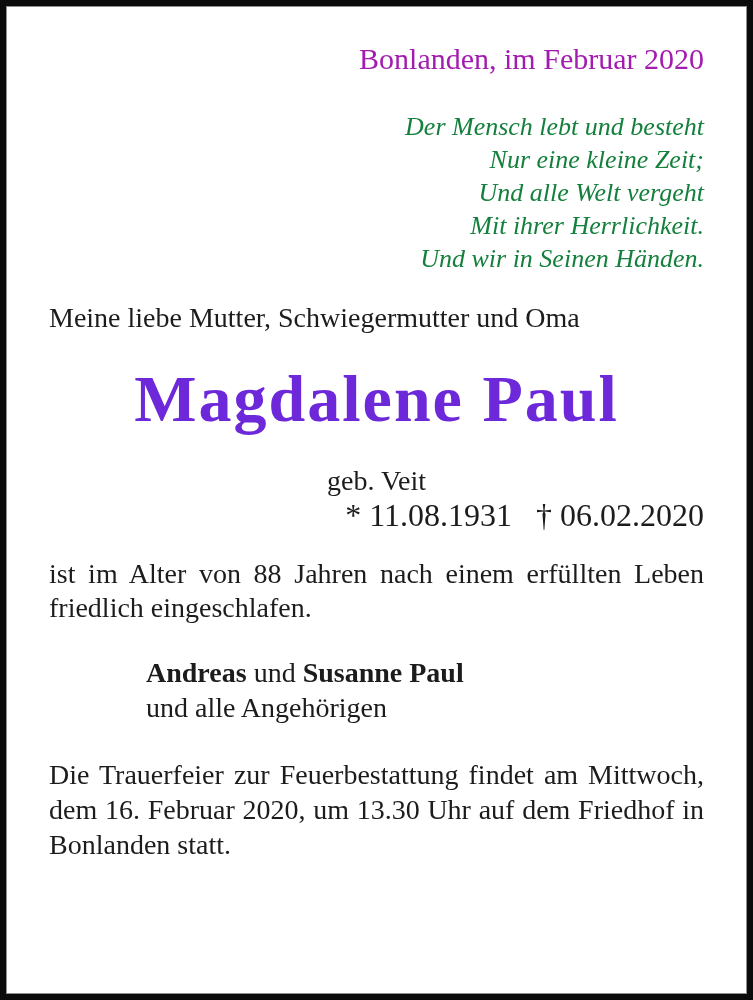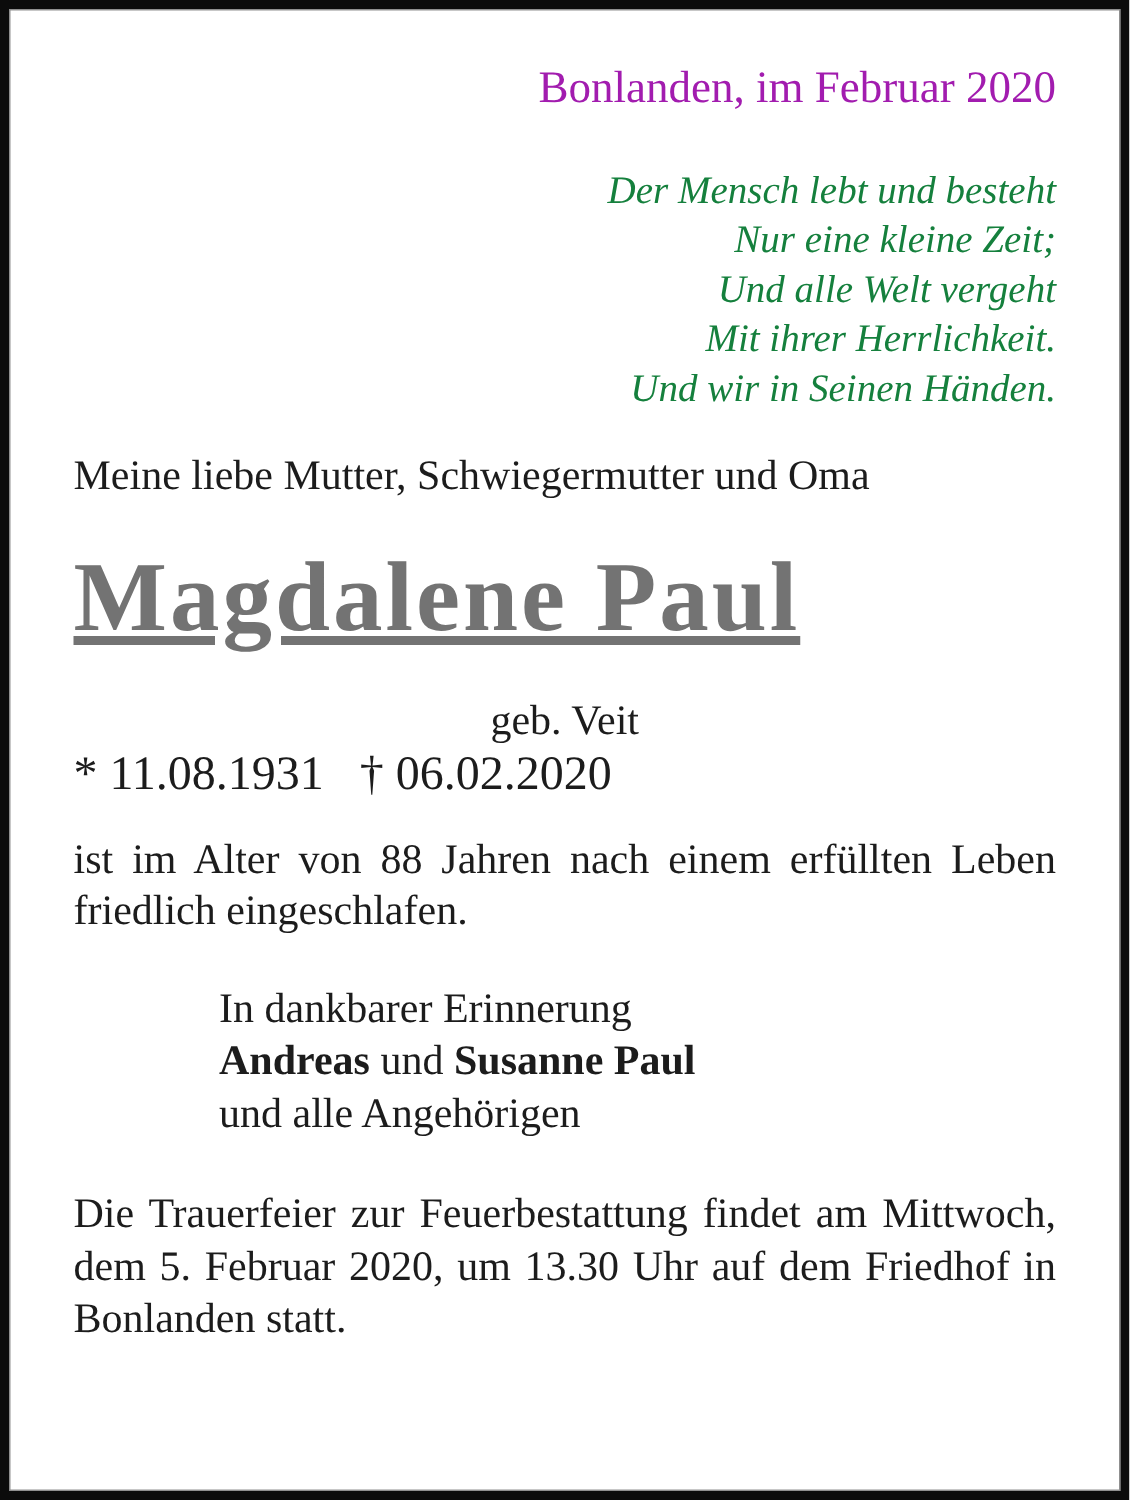--- a/index.html
+++ b/index.html
@@ -48,36 +48,35 @@
     margin-top: 26px;
     font-size: 28px;
     line-height: 34px;
     text-align: left;
   }
   .deceased-name {
     margin-top: 26px;
     font-size: 66px;
     line-height: 76px;
     font-weight: bold;
-    text-align: left;
+    text-align: center;
     letter-spacing: 2px;
-    color: #737373;
+    color: #6d28d9;
     white-space: nowrap;
-    text-decoration: underline;
   }
   .maiden-name {
     margin-top: 28px;
     font-size: 28px;
     line-height: 32px;
     text-align: center;
   }
   .dates-line {
     font-size: 32px;
     line-height: 36px;
-    text-align: left;
+    text-align: right;
   }
   .dates-line .death {
     margin-left: 24px;
   }
   .obituary-text {
     margin-top: 24px;
     font-size: 28px;
     line-height: 34px;
     text-align: justify;
   }
@@ -118,22 +117,21 @@
 
       <div class="maiden-name">geb. Veit</div>
 
       <div class="dates-line">
         <span class="birth"><span>*</span> <span>11.08.1931</span></span><span class="death"><span>†</span> <span>06.02.2020</span></span>
       </div>
 
       <div class="obituary-text">ist im Alter von 88 Jahren nach einem erfüllten Leben friedlich eingeschlafen.</div>
 
       <div class="mourners">
-        <div>In dankbarer Erinnerung</div>
         <div><b>Andreas</b><span> und </span><b>Susanne Paul</b></div>
         <div>und alle Angehörigen</div>
       </div>
 
-      <div class="funeral-text">Die Trauerfeier zur Feuerbestattung findet am Mittwoch, dem 5. Februar 2020, um 13.30 Uhr auf dem Friedhof in Bonlanden statt.</div>
+      <div class="funeral-text">Die Trauerfeier zur Feuerbestattung findet am Mittwoch, dem 16. Februar 2020, um 13.30 Uhr auf dem Friedhof in Bonlanden statt.</div>
 
     </div>
   </div>
 </div>
 
 </body></html>

